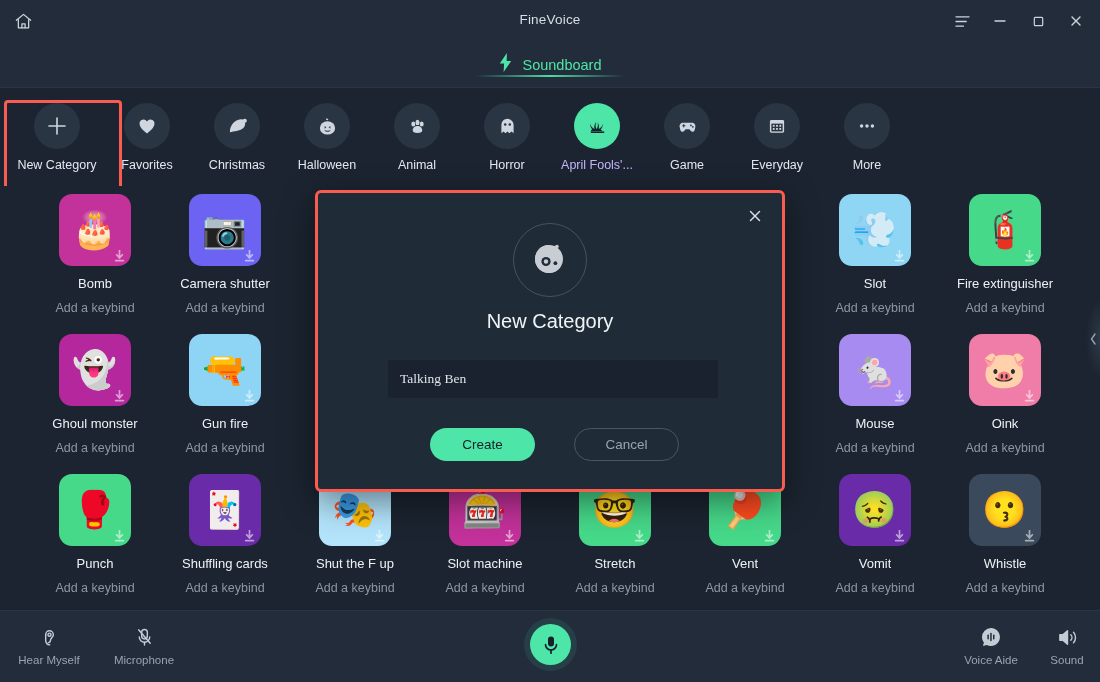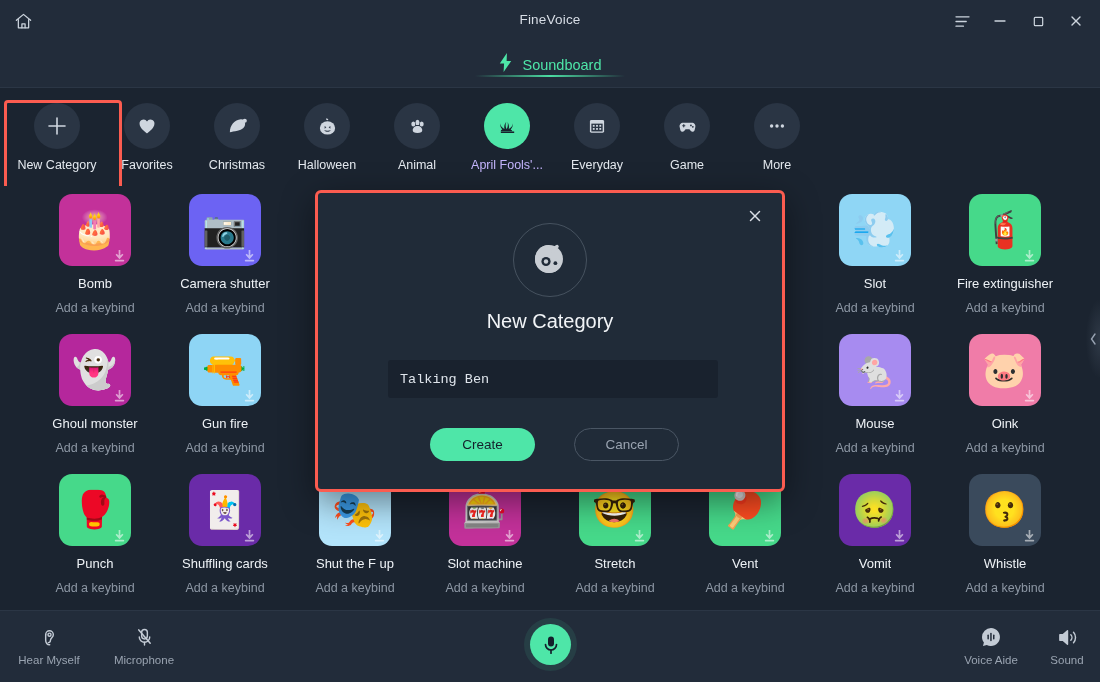--- a/index.html
+++ b/index.html
@@ -211,21 +211,21 @@
     position: absolute; left: 0; top: 117px; width: 100%;
     text-align: center; color: #f1f4f7; font-size: 20px;
   }
   .modal-input {
     position: absolute; left: 70px; top: 167px;
     width: 330px; height: 38px;
     background: #19222e;
     border: none; border-radius: 3px;
     color: #dfe5ec; font-size: 13.5px;
     padding: 0 12px;
-    font-family: Liberation Mono, monospace;
+    font-family: Liberation Serif, serif;
     outline: none;
   }
   .modal-input::placeholder { color: #6e7885; }
   .btn {
     position: absolute; top: 235px;
     height: 33px; border-radius: 17px;
     display: flex; align-items: center; justify-content: center;
     font-size: 13.5px; cursor: pointer;
   }
   .btn-create {
@@ -361,58 +361,68 @@
         <div class="cat-ico">
           <svg width="21" height="21" viewBox="0 0 22 22" fill="currentColor">
             <ellipse cx="6.6" cy="8.4" rx="2.1" ry="2.7"></ellipse>
             <ellipse cx="11" cy="6.7" rx="2.1" ry="2.8"></ellipse>
             <ellipse cx="15.4" cy="8.4" rx="2.1" ry="2.7"></ellipse>
             <path d="M11 10.6c3 0 5 2.3 5 4.4 0 1.8-1.6 2.8-5 2.8s-5-1-5-2.8c0-2.1 2-4.4 5-4.4z"></path>
           </svg>
         </div>
         <div class="cat-label">Animal</div>
       </div>
+      <div class="cat">
+        <div class="cat-ico">
+          <svg width="21" height="21" viewBox="0 0 22 22" fill="currentColor">
+            <path d="M11 3c-3.6 0-6.4 2.9-6.4 6.5V18l2.2-1.7L9 18l2-1.7L13 18l2.2-1.7L17.4 18V9.5C17.4 5.9 14.6 3 11 3z"></path>
+            <circle cx="8.6" cy="9" r="1.3" fill="#2a3544"></circle>
+            <circle cx="13.4" cy="9" r="1.3" fill="#2a3544"></circle>
+          </svg>
+        </div>
+        <div class="cat-label">Horror</div>
+      </div>
       <div class="cat active">
         <div class="cat-ico">
           <svg width="21" height="21" viewBox="0 0 22 22" fill="currentColor">
             <path d="M4 16c0-1 .6-1.5 1.6-1.8-1.4-2-2.6-4-2.4-6.4.3 2.6 2.4 4.6 4.6 5.7-.6-2.6.2-5.3 2-7.4-1.2 2.8-1 5.5.3 7.8 1.4-2.4 1.6-5 .9-7.6 1.4 2.2 1.9 4.8 1.3 7.4 2.2-1.2 4.2-3.2 4.4-5.8.2 2.5-1 4.5-2.4 6.4 1 .3 1.7.8 1.7 1.8z"></path>
             <path d="M4 16.2h14v1.6H4z"></path>
           </svg>
         </div>
         <div class="cat-label">April Fools'...</div>
+      </div>
+      <div class="cat">
+        <div class="cat-ico">
+          <svg width="21" height="21" viewBox="0 0 22 22" fill="currentColor">
+            <path d="M6.4 7h9.2c2.4 0 4.1 2.1 3.6 4.4l-.7 3.2c-.4 1.9-2.8 2.5-4 1L13 13.8H9l-1.5 1.8c-1.2 1.5-3.6.9-4-1l-.7-3.2C2.3 9.1 4 7 6.4 7z"></path>
+            <rect x="5.3" y="9.6" width="3.6" height="1.1" rx=".5" fill="#2a3544"></rect>
+            <rect x="6.5" y="8.4" width="1.1" height="3.6" rx=".5" fill="#2a3544"></rect>
+            <circle cx="14.6" cy="9.9" r=".95" fill="#2a3544"></circle>
+            <circle cx="16.6" cy="11.3" r=".95" fill="#2a3544"></circle>
+          </svg>
+        </div>
+        <div class="cat-label">Game</div>
       </div>
       <div class="cat">
         <div class="cat-ico">
           <svg width="20" height="20" viewBox="0 0 22 22" fill="currentColor">
             <rect x="3.2" y="4.5" width="15.6" height="14" rx="1.6"></rect>
             <rect x="4.8" y="8.4" width="12.4" height="8.6" fill="#2a3544"></rect>
             <rect x="6.4" y="9.8" width="2" height="2"></rect>
             <rect x="10" y="9.8" width="2" height="2"></rect>
             <rect x="13.6" y="9.8" width="2" height="2"></rect>
             <rect x="6.4" y="13.2" width="2" height="2"></rect>
             <rect x="10" y="13.2" width="2" height="2"></rect>
             <rect x="13.6" y="13.2" width="2" height="2"></rect>
           </svg>
         </div>
         <div class="cat-label">Everyday</div>
       </div>
       <div class="cat">
         <div class="cat-ico">
-          <svg width="21" height="21" viewBox="0 0 22 22" fill="currentColor">
-            <path d="M6.4 7h9.2c2.4 0 4.1 2.1 3.6 4.4l-.7 3.2c-.4 1.9-2.8 2.5-4 1L13 13.8H9l-1.5 1.8c-1.2 1.5-3.6.9-4-1l-.7-3.2C2.3 9.1 4 7 6.4 7z"></path>
-            <rect x="5.3" y="9.6" width="3.6" height="1.1" rx=".5" fill="#2a3544"></rect>
-            <rect x="6.5" y="8.4" width="1.1" height="3.6" rx=".5" fill="#2a3544"></rect>
-            <circle cx="14.6" cy="9.9" r=".95" fill="#2a3544"></circle>
-            <circle cx="16.6" cy="11.3" r=".95" fill="#2a3544"></circle>
-          </svg>
-        </div>
-        <div class="cat-label">Game</div>
-      </div>
-      <div class="cat">
-        <div class="cat-ico">
           <svg width="22" height="22" viewBox="0 0 22 22" fill="currentColor">
             <circle cx="5.6" cy="11" r="1.7"></circle>
             <circle cx="11" cy="11" r="1.7"></circle>
             <circle cx="16.4" cy="11" r="1.7"></circle>
           </svg>
         </div>
         <div class="cat-label">More</div>
       </div>
     </div>
   <div class="hl-newcat"></div>

